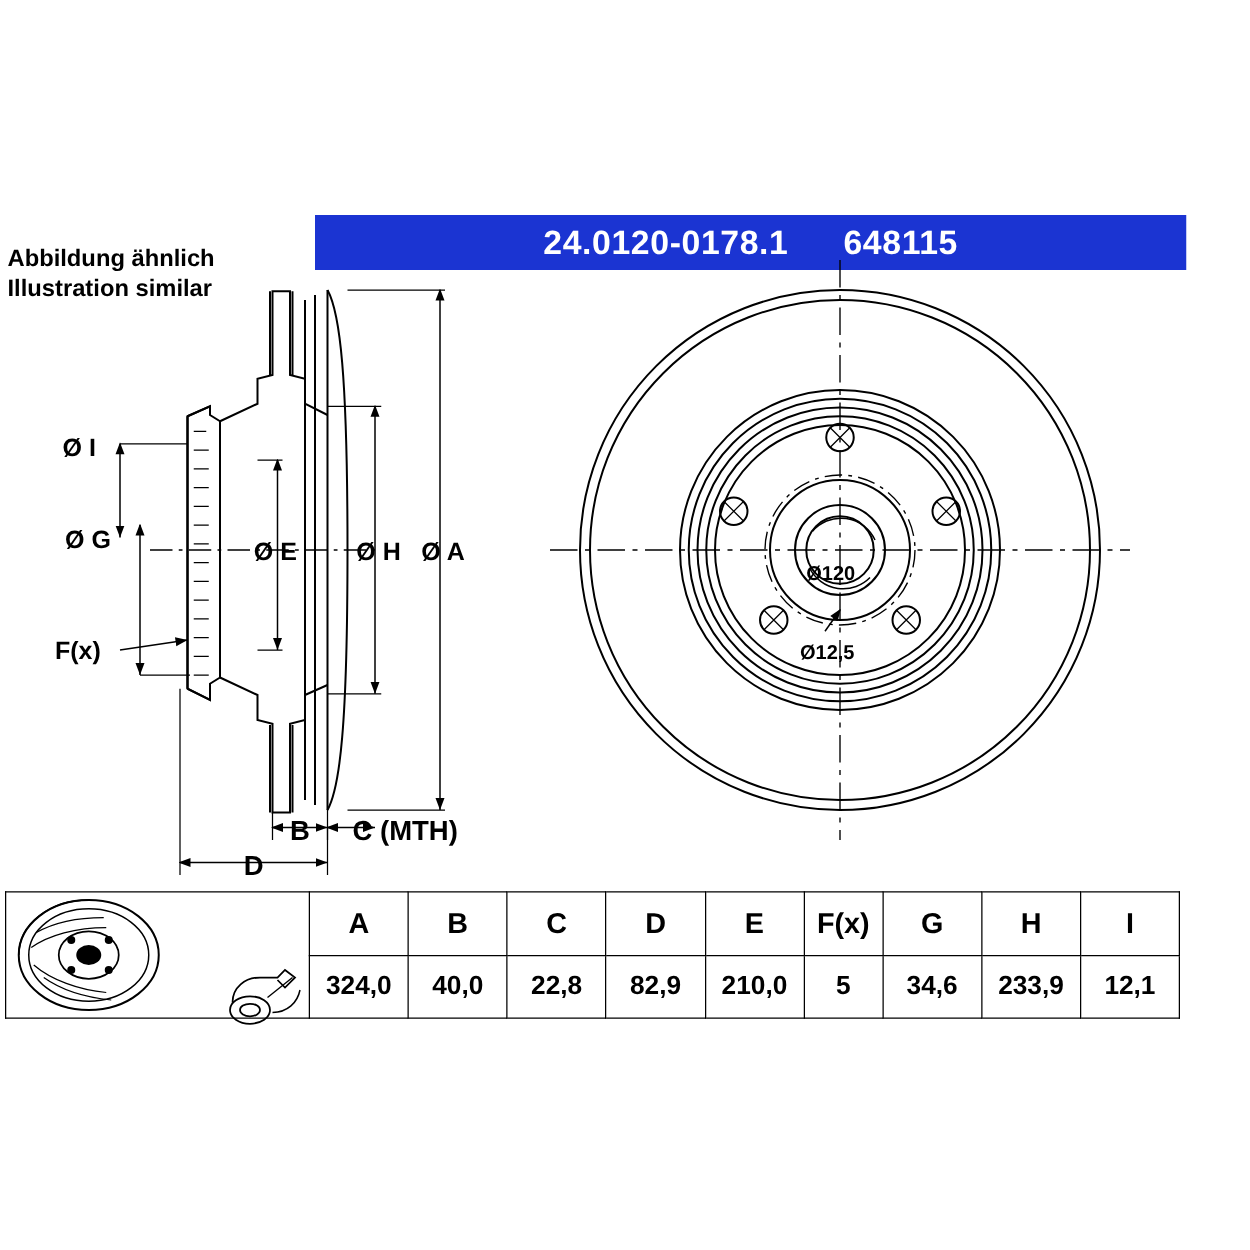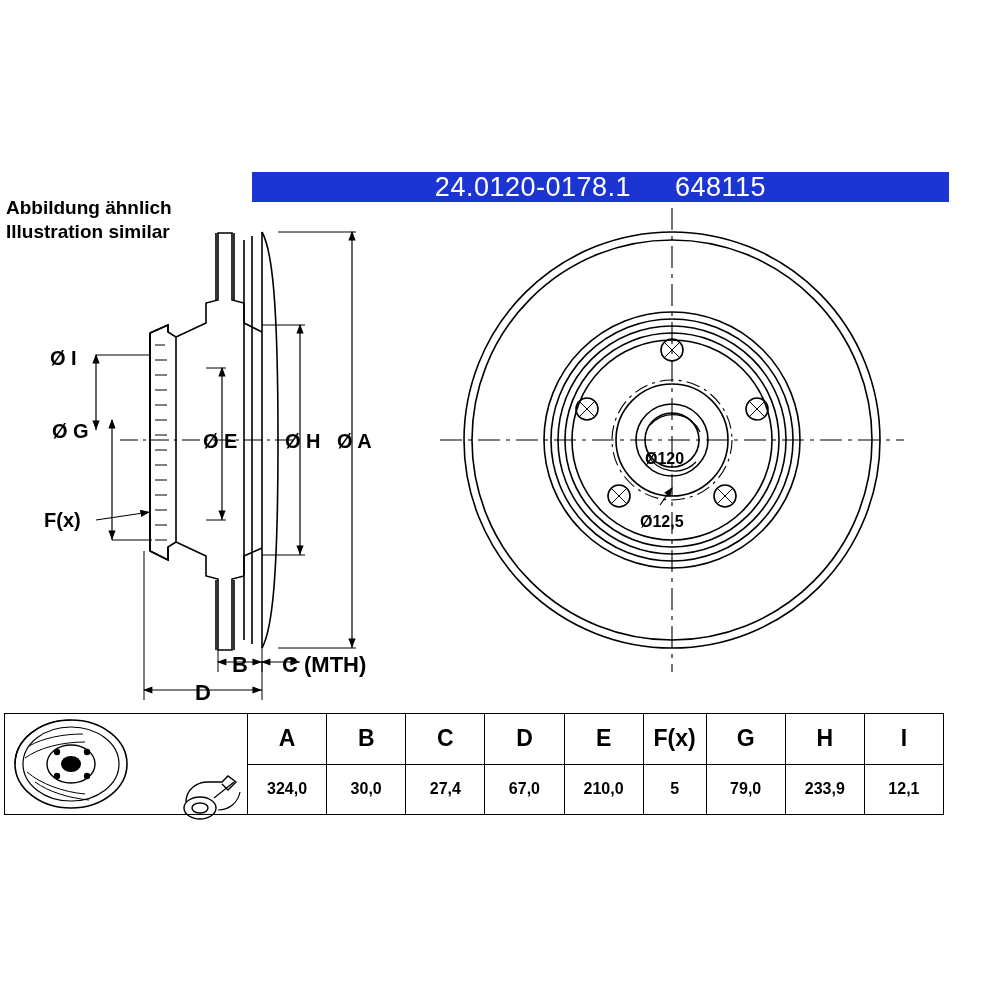--- a/index.html
+++ b/index.html
@@ -21,28 +21,28 @@
     width: 1000px;
     height: 1000px;
   }
 
   
   .title-bar {
     position: absolute;
     left: 252px;
     top: 172px;
     width: 697px;
-    height: 30px;
+    height: 44px;
     background: #1b34d2;
     color: #ffffff;
     display: flex;
     align-items: center;
     justify-content: center;
     gap: 44px;
-    font-weight: normal;
+    font-weight: bold;
     font-size: 27px;
     letter-spacing: 0.5px;
   }
 
   
   .caption {
     position: absolute;
     left: 6px;
     top: 196px;
     font-size: 19px;
@@ -65,21 +65,21 @@
     left: 4px;
     top: 713px;
     width: 940px;
     border-collapse: collapse;
     table-layout: fixed;
   }
   .spec-table td {
     border: 1px solid #000000;
     text-align: center;
     vertical-align: middle;
-    font-size: 16px;
+    font-size: 21px;
     font-weight: bold;
     height: 44px;
     padding: 0;
   }
   .spec-table tr.head td { font-size: 23px; }
   .spec-table td.icon-cell {
     width: 242px;
     height: 100px;
     padding: 0;
     position: relative;
@@ -248,26 +248,26 @@
       <td class="col-c">C</td>
       <td class="col-d">D</td>
       <td class="col-e">E</td>
       <td class="col-narrow">F(x)</td>
       <td class="col-g">G</td>
       <td class="col-h">H</td>
       <td class="col-i">I</td>
     </tr>
     <tr>
       <td>324,0</td>
-      <td>30,0</td>
-      <td>27,4</td>
-      <td>67,0</td>
+      <td>40,0</td>
+      <td>22,8</td>
+      <td>82,9</td>
       <td>210,0</td>
       <td>5</td>
-      <td>79,0</td>
+      <td>34,6</td>
       <td>233,9</td>
       <td>12,1</td>
     </tr>
   </tbody>
     </table>
 
   <div style="position:absolute; left:178px; top:768px;">
     <svg width="70" height="56" viewBox="0 0 70 56">
       <g fill="none" stroke="#000" stroke-width="1.4">
         <path d="M8,34 C8,22 18,14 30,14 L44,14 L50,8 L58,14 L50,22 L44,16"></path>

